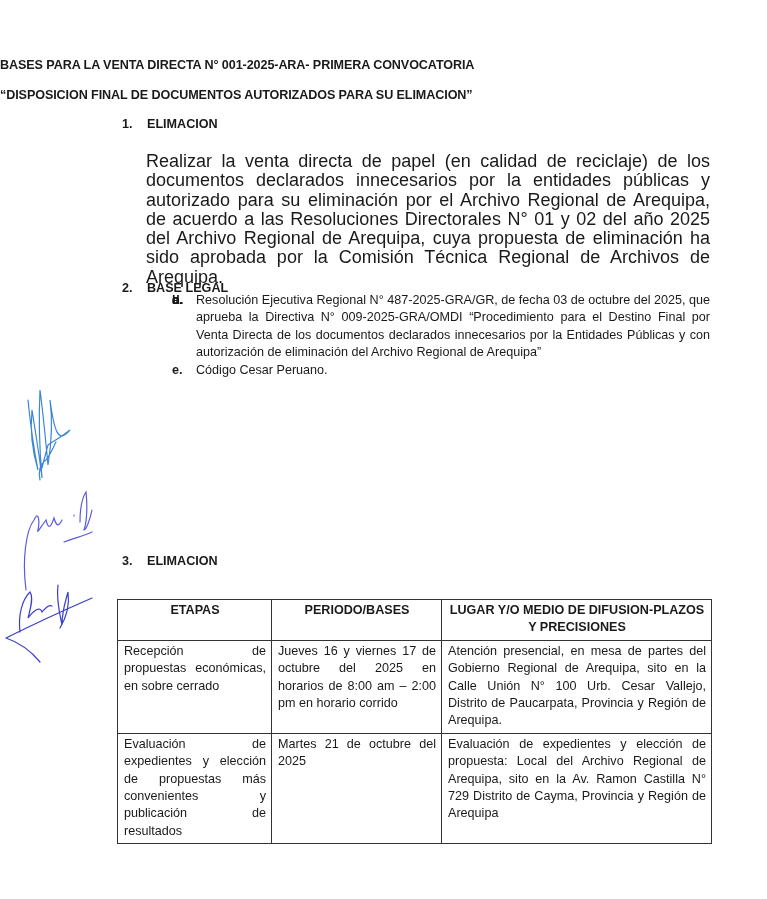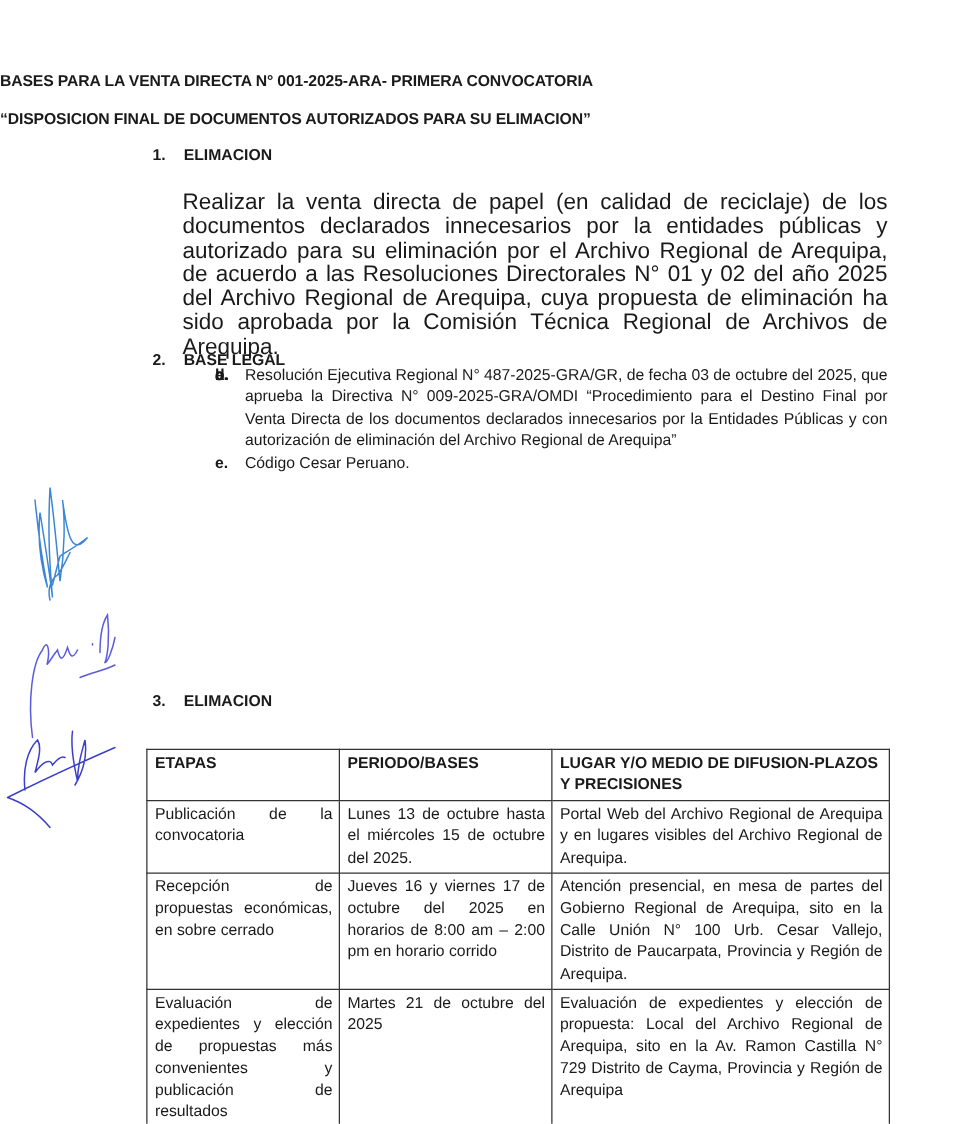--- a/index.html
+++ b/index.html
@@ -53,21 +53,21 @@
       border-collapse: collapse; table-layout: fixed;
       font-size: 12.6px;
     }
     table.crono th, table.crono td {
       border: 1px solid #333;
       vertical-align: top;
       padding: 2px 5px 3px 6px;
       line-height: 17.4px;
     }
     table.crono th {
-      font-weight: bold; text-align: left; height: 35px;
+      font-weight: bold; text-align: center; height: 35px;
     }
     table.crono td { text-align: justify; }
     table.crono col.c1 { width: 154px; }
     table.crono col.c2 { width: 170px; }
     table.crono col.c3 { width: 270px; }
 
     .signatures { position: absolute; left: 0; top: 360px; width: 120px; height: 310px; }
   </style>
 </head>
 <body>
@@ -105,25 +105,20 @@
       </colgroup>
     <thead>
       <tr>
         <th>ETAPAS</th>
         <th>PERIODO/BASES</th>
         <th>LUGAR Y/O MEDIO DE DIFUSION-PLAZOS Y PRECISIONES</th>
       </tr>
     </thead>
     <tbody>
       <tr>
-        <td>Publicación de la convocatoria</td>
-        <td>Lunes 13 de octubre hasta el miércoles 15 de octubre del 2025.</td>
-        <td>Portal Web del Archivo Regional de Arequipa y en lugares visibles del Archivo Regional de Arequipa.</td>
-      </tr>
-      <tr>
         <td>Recepción de propuestas económicas, en sobre cerrado</td>
         <td>Jueves 16 y viernes 17 de octubre del 2025 en horarios de 8:00 am – 2:00 pm en horario corrido</td>
         <td>Atención presencial, en mesa de partes del Gobierno Regional de Arequipa, sito en la Calle Unión N° 100 Urb. Cesar Vallejo, Distrito de Paucarpata, Provincia y Región de Arequipa.</td>
       </tr>
       <tr>
         <td>Evaluación de expedientes y elección de propuestas más convenientes y publicación de resultados</td>
         <td>Martes 21 de octubre del 2025</td>
         <td>Evaluación de expedientes y elección de propuesta: Local del Archivo Regional de Arequipa, sito en la Av. Ramon Castilla N° 729 Distrito de Cayma, Provincia y Región de Arequipa</td>
       </tr>
 

